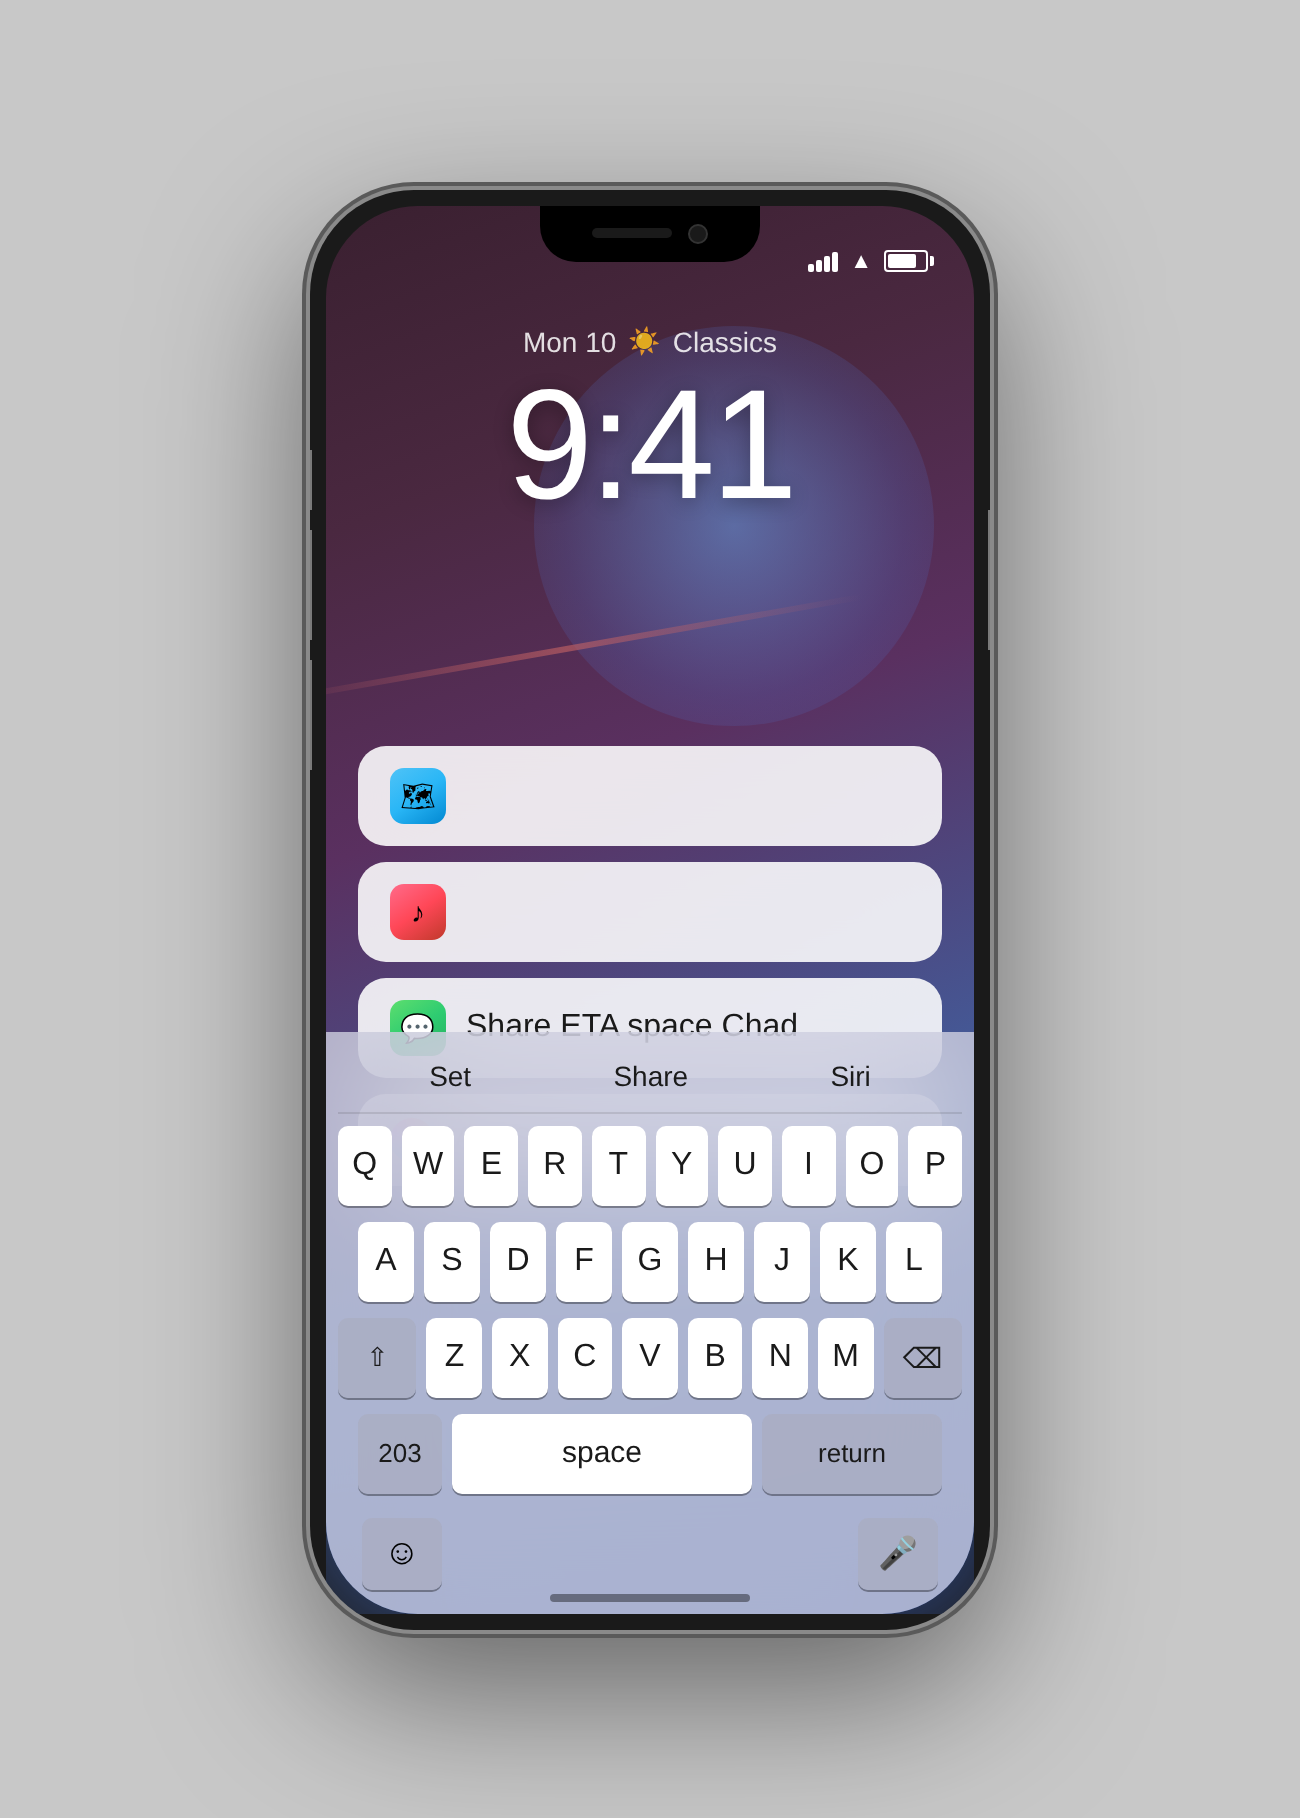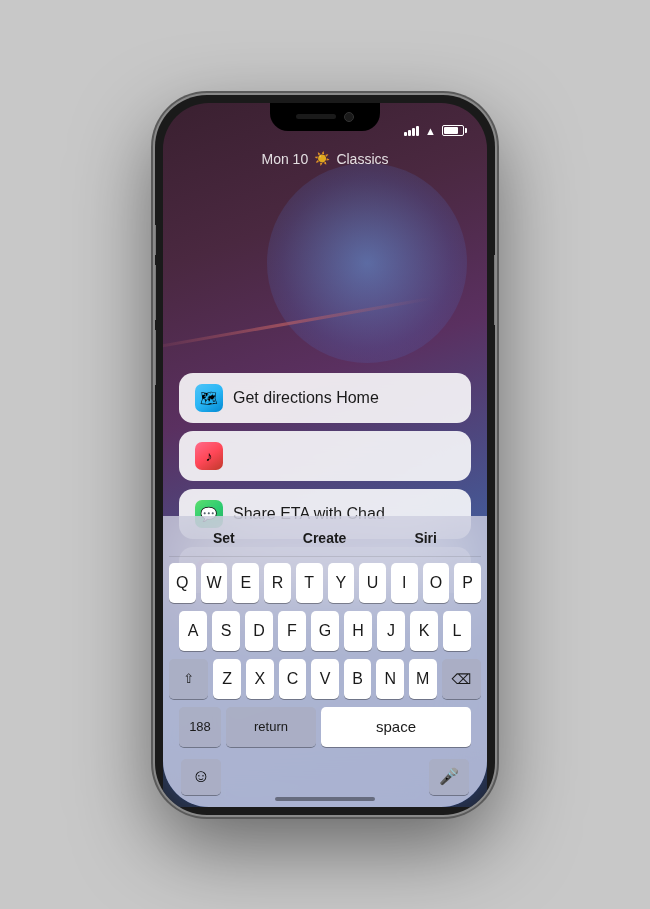--- a/index.html
+++ b/index.html
@@ -159,21 +159,21 @@
     .notch-speaker {
       width: 40px;
       height: 5px;
       background: #1a1a1a;
       border-radius: 3px;
     }
 
     
     .lock-content {
       position: absolute;
-      top: 40px;
+      top: 52px;
       left: 0;
       right: 0;
       display: flex;
       flex-direction: column;
       align-items: center;
       z-index: 5;
     }
 
     .date-line {
       color: rgba(255,255,255,0.85);
@@ -290,21 +290,21 @@
       display: flex;
       justify-content: space-around;
       padding: 4px 10px 8px;
       border-bottom: 1px solid rgba(0,0,0,0.1);
       margin-bottom: 6px;
     }
 
     .keyboard-suggestion-word {
       color: #1a1a1a;
       font-size: 14px;
-      font-weight: 700;
+      font-weight: 400;
       padding: 2px 8px;
     }
 
     .keyboard-row {
       display: flex;
       justify-content: center;
       gap: 5px;
       margin-bottom: 8px;
     }
 
@@ -487,49 +487,49 @@
         </div>
       </div>
     </div>
 
     <div class="lock-content">
       <div class="date-line">
         <span>Mon 10</span>
         <span class="sun-icon">☀️</span>
         <span>Classics</span>
       </div>
+      <div class="clock">9:41</div>
     </div>
 
     <div class="suggestions-container">
 
       <div class="suggestion-item">
         <div class="suggestion-icon maps">🗺</div>
-        <span class="suggestion-text">Get directions Home</span>
       </div>
 
       <div class="suggestion-item">
         <div class="suggestion-icon music">♪</div>
       </div>
 
       <div class="suggestion-item">
         <div class="suggestion-icon messages">💬</div>
-        <span class="suggestion-text">Share ETA with Chad</span>
+        <span class="suggestion-text">Share ETA space Chad</span>
       </div>
 
       <div class="siri-input">
         <div class="siri-swirl"></div>
         <span class="siri-placeholder">Ask Siri...</span>
       </div>
     </div>
 
     <div class="keyboard-container">
 
       <div class="keyboard-suggestions">
         <span class="keyboard-suggestion-word">Set</span>
-        <span class="keyboard-suggestion-word">Create</span>
+        <span class="keyboard-suggestion-word">Share</span>
         <span class="keyboard-suggestion-word">Siri</span>
       </div>
 
       <div class="keyboard-row">
         <div class="key key-letter">Q</div>
         <div class="key key-letter">W</div>
         <div class="key key-letter">E</div>
         <div class="key key-letter">R</div>
         <div class="key key-letter">T</div>
         <div class="key key-letter">Y</div>
@@ -557,23 +557,23 @@
         <div class="key key-letter">X</div>
         <div class="key key-letter">C</div>
         <div class="key key-letter">V</div>
         <div class="key key-letter">B</div>
         <div class="key key-letter">N</div>
         <div class="key key-letter">M</div>
         <div class="key key-special key-delete">⌫</div>
       </div>
 
       <div class="keyboard-row">
-        <div class="key key-special key-123">188</div>
+        <div class="key key-special key-123">203</div>
+        <div class="key key-space">space</div>
         <div class="key key-special key-return">return</div>
-        <div class="key key-space">space</div>
       </div>
 
       <div class="keyboard-bottom">
         <div class="emoji-key">☺</div>
         <div class="mic-key">🎤</div>
       </div>
 
       <div class="home-indicator"></div>
     </div>
 

